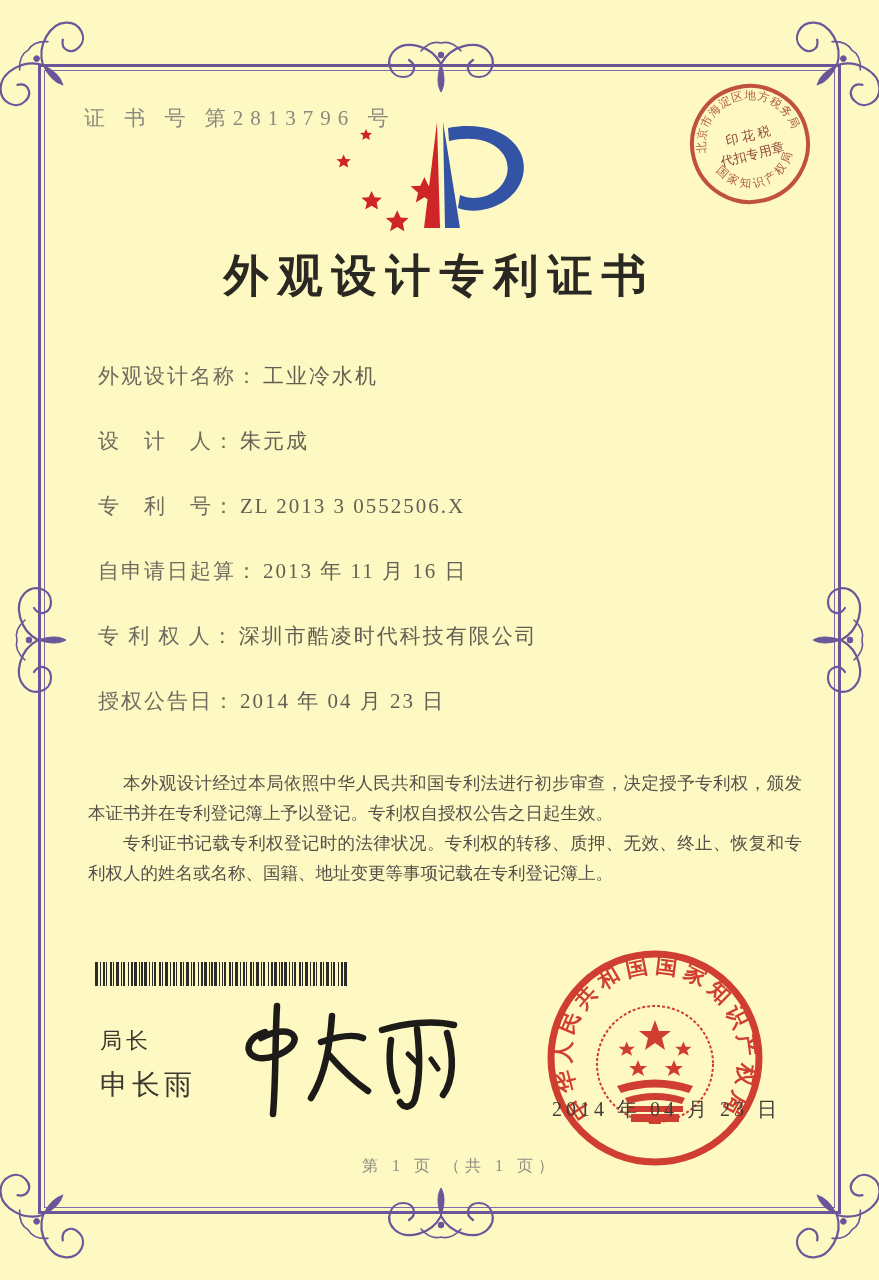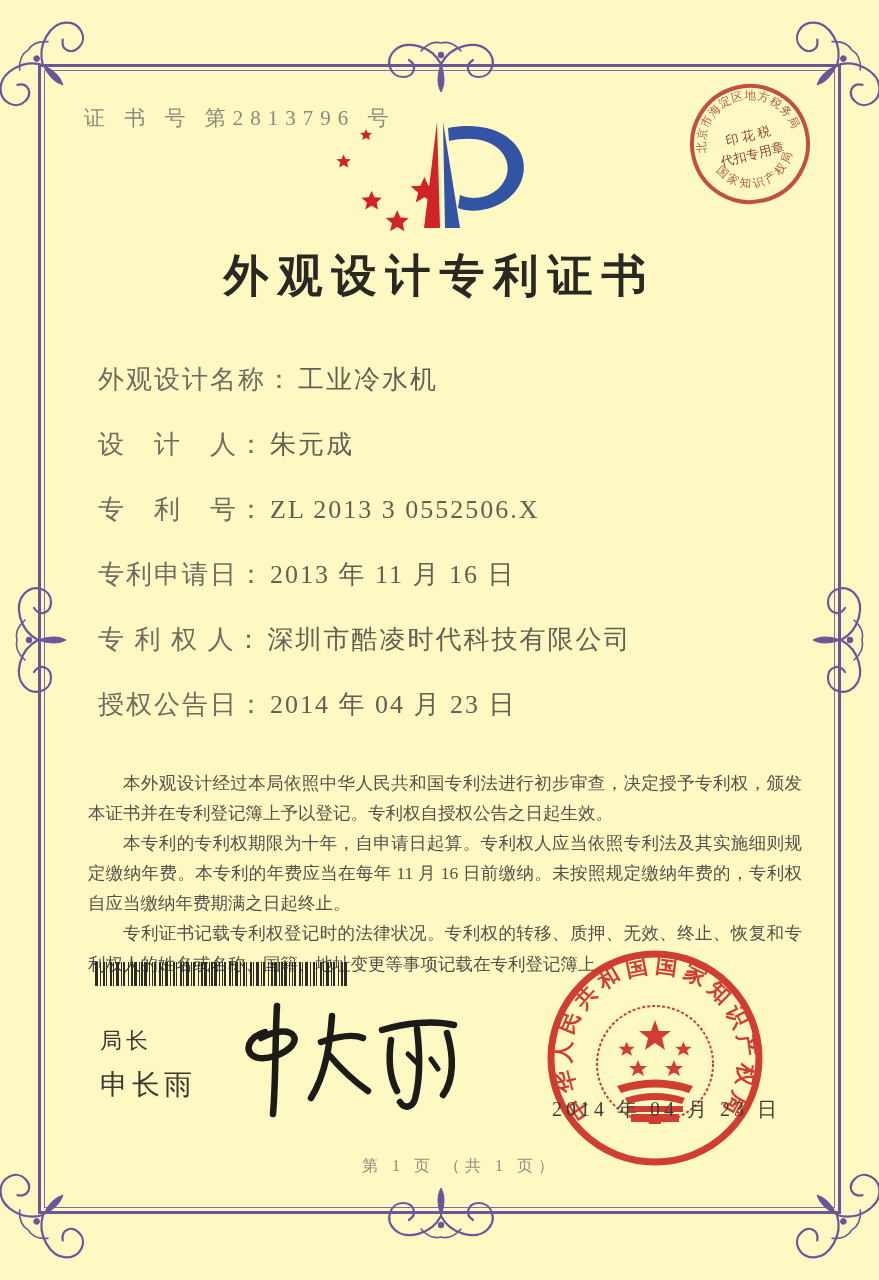--- a/index.html
+++ b/index.html
@@ -22,21 +22,21 @@
     position:absolute; left:84px; top:104px; font-size:21px;
     color:#8b897e; letter-spacing:7px; white-space:nowrap;
   }
   .logo{position:absolute; left:336px; top:116px; width:212px; height:134px;}
   .title{
     position:absolute; left:0; top:246px; width:100%; text-align:center;
     font-size:45px; font-weight:600; color:#2a2823; letter-spacing:9px;
   }
   
   .fields{position:absolute; left:98px; top:362px; width:640px;}
-  .field-row{height:22px; margin-bottom:43px; font-size:26px; color:#6e6c5f;
+  .field-row{height:22px; margin-bottom:43px; font-size:21px; color:#6e6c5f;
     letter-spacing:2px; white-space:nowrap;}
   .field-row .val{color:#625f53; margin-left:4px;}
   
   .body-text{
     position:absolute; left:88px; top:768px; width:714px;
     font-size:17.5px; color:#53514a; line-height:1.72; text-align:justify;
   }
   .body-text p{margin:0; text-indent:2em;}
   
   .barcode{position:absolute; left:95px; top:962px; width:252px; height:24px;}
@@ -132,28 +132,27 @@
       <path d="M112,12 C165,2 196,32 186,63 C177,90 142,100 122,92 L124,79 C142,87 166,78 171,58 C176,36 152,16 113,25 Z"></path>
     </g>
   </svg>
 
   <div class="title">外观设计专利证书</div>
 
   <div class="fields">
     <div class="field-row"><span>外观设计名称：</span><span class="val">工业冷水机</span></div>
     <div class="field-row"><span>设　计　人：</span><span class="val">朱元成</span></div>
     <div class="field-row"><span>专　利　号：</span><span class="val">ZL 2013 3 0552506.X</span></div>
-    <div class="field-row"><span>专利申请日：</span><span class="val">2013 年 11 月 16 日</span></div>
+    <div class="field-row"><span>自申请日起算：</span><span class="val">2013 年 11 月 16 日</span></div>
     <div class="field-row"><span>专 利 权 人：</span><span class="val">深圳市酷凌时代科技有限公司</span></div>
     <div class="field-row"><span>授权公告日：</span><span class="val">2014 年 04 月 23 日</span></div>
   </div>
 
   <div class="body-text">
     <p>本外观设计经过本局依照中华人民共和国专利法进行初步审查，决定授予专利权，颁发本证书并在专利登记簿上予以登记。专利权自授权公告之日起生效。</p>
-    <p>本专利的专利权期限为十年，自申请日起算。专利权人应当依照专利法及其实施细则规定缴纳年费。本专利的年费应当在每年 11 月 16 日前缴纳。未按照规定缴纳年费的，专利权自应当缴纳年费期满之日起终止。</p>
     <p>专利证书记载专利权登记时的法律状况。专利权的转移、质押、无效、终止、恢复和专利权人的姓名或名称、国籍、地址变更等事项记载在专利登记簿上。</p>
   </div>
 
   <svg class="barcode" viewBox="0 0 252 24" preserveAspectRatio="none">
     <path d="M0,12 H252" stroke="#2b2b28" stroke-width="24" stroke-dasharray="3 2 1 2 2 1 1 3 2 1 1 2 3 2 1 1 2 3 1 2 2 1 3 2 1 1 2 1 3 2 1 2 1 1 2 3 2 1 1 2"></path>
   </svg>
 
   <div class="director-title">局长</div>
   <div class="director-name">申长雨</div>
 

